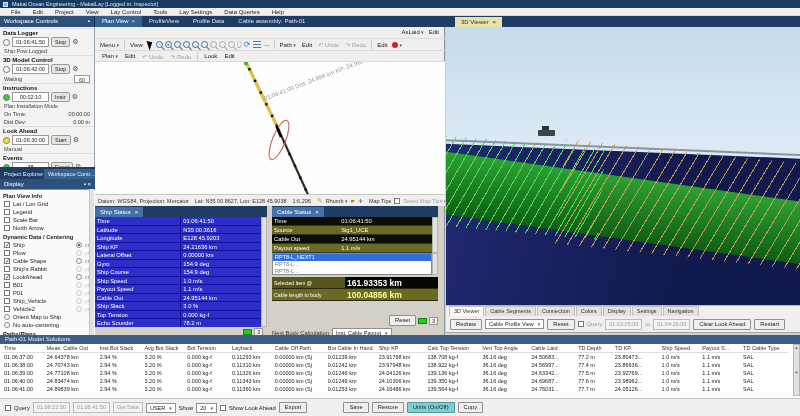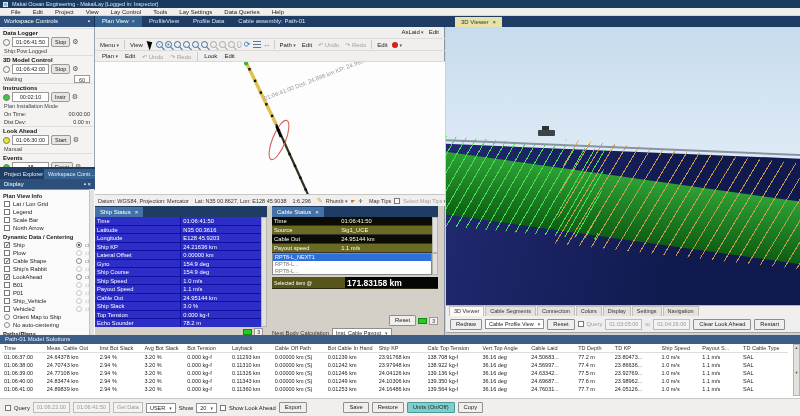--- a/index.html
+++ b/index.html
@@ -518,21 +518,25 @@
     <div id="cable-scroll"></div>
     <div id="cable-list">
         <div class="citem sel">RPT8-L_NEXT1</div>
         <div class="citem">RPT8-L...</div>
         <div class="citem">RPT8-L...</div>
       </div>
     <div id="clist-scroll"></div>
     <div id="cable-big">
         <div class="brow b0">
           <span class="bl">Selected item @</span>
-          <span class="bv">171.83158 km</span>
+          <span class="bv">161.93353 km</span>
+        </div>
+        <div class="brow b1">
+          <span class="bl">Cable length to body</span>
+          <span class="bv">100.04856 km</span>
         </div>
       </div>
     <div id="cable-ctl">
       <span class="btn">Reset</span>
       <span class="ledbox"></span>
       <span class="minibtn">3</span>
     </div>
   </div>
   <div id="nextbody">
     <span>Next Body Calculation</span>

